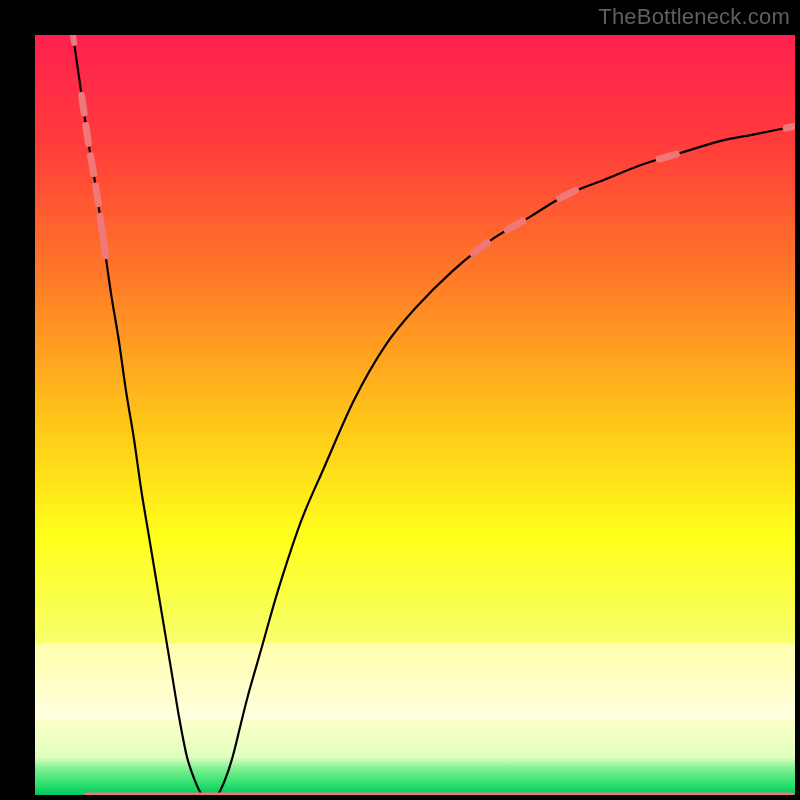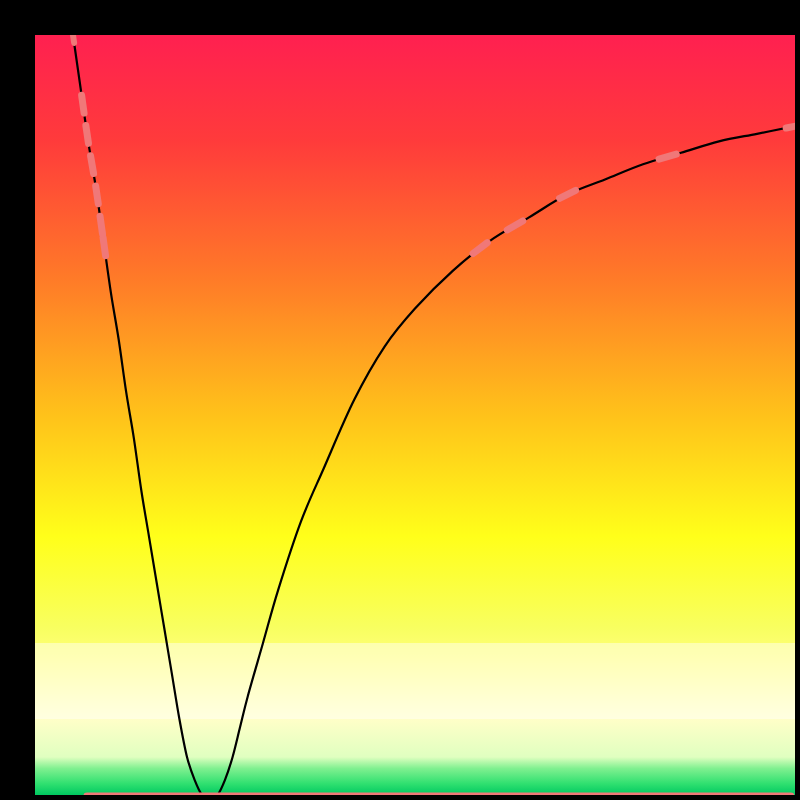--- a/index.html
+++ b/index.html
@@ -35,20 +35,21 @@
     height: 760px;
   }
   svg {
     display: block;
   }
 </style>
 </head>
 <body>
 
 <div class="frame">
+  <div class="watermark">TheBottleneck.com</div>
 
   <div class="plot">
     <svg id="chart-svg" viewBox="0 0 760 760" preserveAspectRatio="none">
         <defs>
           <linearGradient id="bg-grad" x1="0" y1="0" x2="0" y2="1">
             <stop offset="0%" stop-color="#ff2050"></stop>
             <stop offset="14.000000000000002%" stop-color="#ff3b3b"></stop>
             <stop offset="32%" stop-color="#ff7a28"></stop>
             <stop offset="50%" stop-color="#ffc21a"></stop>
             <stop offset="66%" stop-color="#ffff1a"></stop>

